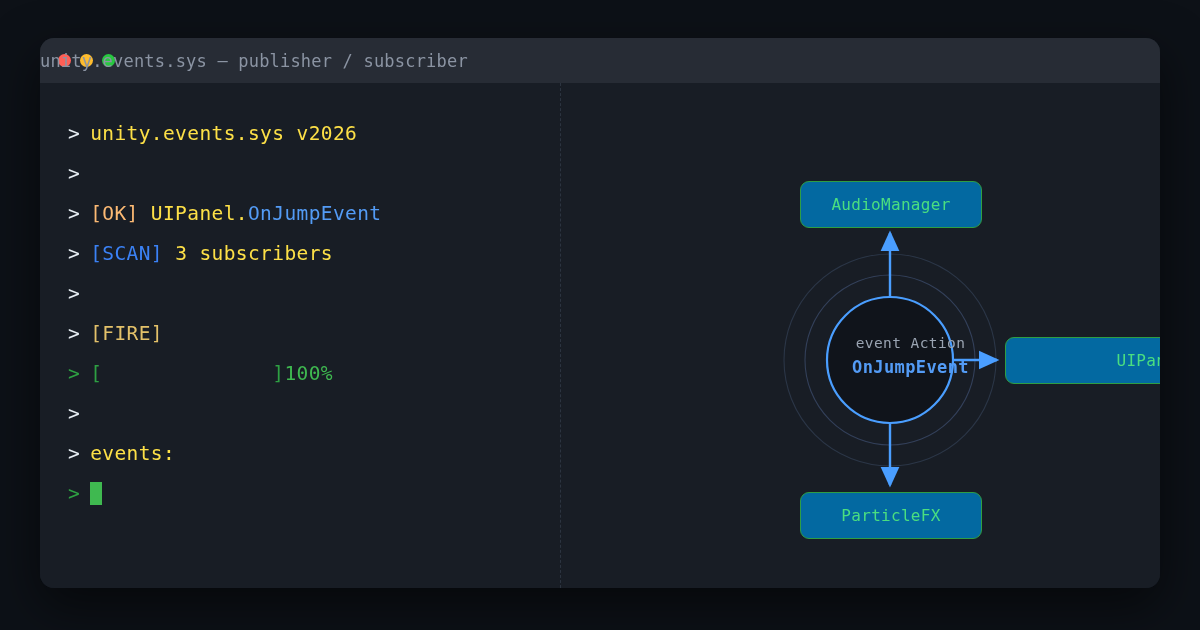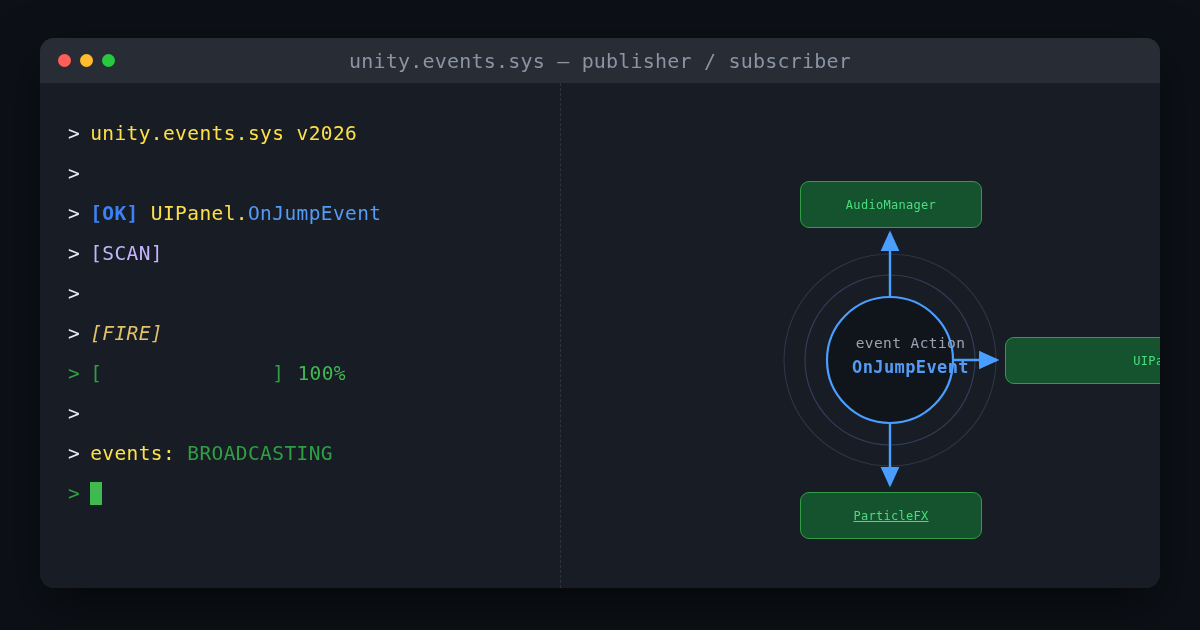--- a/index.html
+++ b/index.html
@@ -52,22 +52,22 @@
     border-radius: 50%;
   }
   .light.red    { background: #ff5f56; }
   .light.yellow { background: #febc2e; }
   .light.green  { background: #28c840; }
 
   .title-text {
     position: absolute;
     left: 0;
     right: 0;
-    text-align: center;
-    font-size: 20px;
+    text-align: left;
+    font-size: 17px;
     letter-spacing: 0.2px;
     color: #8b94a3;
   }
 
   .body-area {
     position: relative;
     height: 505px;
     background: #181d25;
   }
 
@@ -92,40 +92,40 @@
     height: 40px;
     display: flex;
     align-items: center;
     font-size: 19.5px;
     letter-spacing: 0.4px;
     white-space: pre;
     color: #e6edf3;
   }
   .prompt        { color: #e6edf3; margin-right: 10px; }
   .prompt.green  { color: #2ea043; }
-  .c-ok      { color: #3b82f6; font-weight: bold; }
-  .c-scan    { color: #c4b5fd; }
-  .c-fire    { color: #e3c16a; font-style: italic; }
+  .c-ok      { color: #fdba74; }
+  .c-scan    { color: #3b82f6; }
+  .c-fire    { color: #e3c16a; }
   .c-blue    { color: #539bf5; }
   .c-green   { color: #2ea043; }
   .c-dim     { color: #fde047; }
 
   .bar-wrap { display: flex; align-items: center; }
   .bracket  { color: #2ea043; font-size: 19.5px; }
   .bar-track {
     display: inline-block;
     width: 168px;
     height: 19px;
     margin: 0 1px;
   }
   .bar-fill {
     height: 100%;
     background: #3fb950;
   }
-  .pct { color: #3fb950; margin-left: 13px; }
+  .pct { color: #3fb950; }
 
   .cursor {
     display: inline-block;
     width: 12px;
     height: 23px;
     background: #3fb950;
   }
 
   
   .diagram {
@@ -134,31 +134,31 @@
     top: 0;
     width: 600px;
     height: 505px;
   }
   .diagram svg { display: block; }
 
   .node-box {
     position: absolute;
     border: 1.6px solid #2f9e44;
     border-radius: 9px;
-    background: #14532d;
+    background: #0369a1;
     display: flex;
     align-items: center;
     justify-content: center;
     color: #4ade80;
-    font-size: 12px;
+    font-size: 16px;
     letter-spacing: 0.3px;
   }
   #node-audio    { left: 240px; top: 98px;  width: 180px; height: 45px; }
   #node-ui       { left: 445px; top: 254px; width: 180px; height: 45px; justify-content: flex-end; }
-  #node-particle { left: 240px; top: 409px; width: 180px; height: 45px; text-decoration: underline; }
+  #node-particle { left: 240px; top: 409px; width: 180px; height: 45px; }
 
   .hub-label {
     position: absolute;
     left: 268px;
     top: 252px;
     width: 165px;
     text-align: center;
     pointer-events: none;
   }
   .hub-sub {
@@ -202,21 +202,21 @@
 
         <div class="line">
           <span class="prompt">&gt;</span>
         </div>
 
         <div class="line">
           <span class="prompt">&gt;</span><span class="c-ok">[OK]</span><span class="c-dim"> </span><span class="c-dim">UIPanel.</span><span class="c-blue">OnJumpEvent</span>
         </div>
 
         <div class="line">
-          <span class="prompt">&gt;</span><span class="c-scan">[SCAN]</span><span class="c-dim"> </span>
+          <span class="prompt">&gt;</span><span class="c-scan">[SCAN]</span><span class="c-dim"> </span><span class="c-dim">3 subscribers</span>
         </div>
 
         <div class="line">
           <span class="prompt">&gt;</span>
         </div>
 
         <div class="line">
           <span class="prompt">&gt;</span><span class="c-fire">[FIRE]</span><span class="c-dim"> </span>
         </div>
 
@@ -230,21 +230,21 @@
             <span class="bracket">]</span>
             <span class="pct">100%</span>
           </span>
         </div>
 
         <div class="line">
           <span class="prompt">&gt;</span>
         </div>
 
         <div class="line">
-          <span class="prompt">&gt;</span><span class="c-dim">events:</span><span class="c-dim"> </span><span class="c-green">BROADCASTING</span>
+          <span class="prompt">&gt;</span><span class="c-dim">events:</span><span class="c-dim"> </span>
         </div>
 
         <div class="line">
           <span class="prompt green">&gt;</span>
           <span class="cursor"></span>
         </div>
 
       </div>
 
       <div class="diagram">

